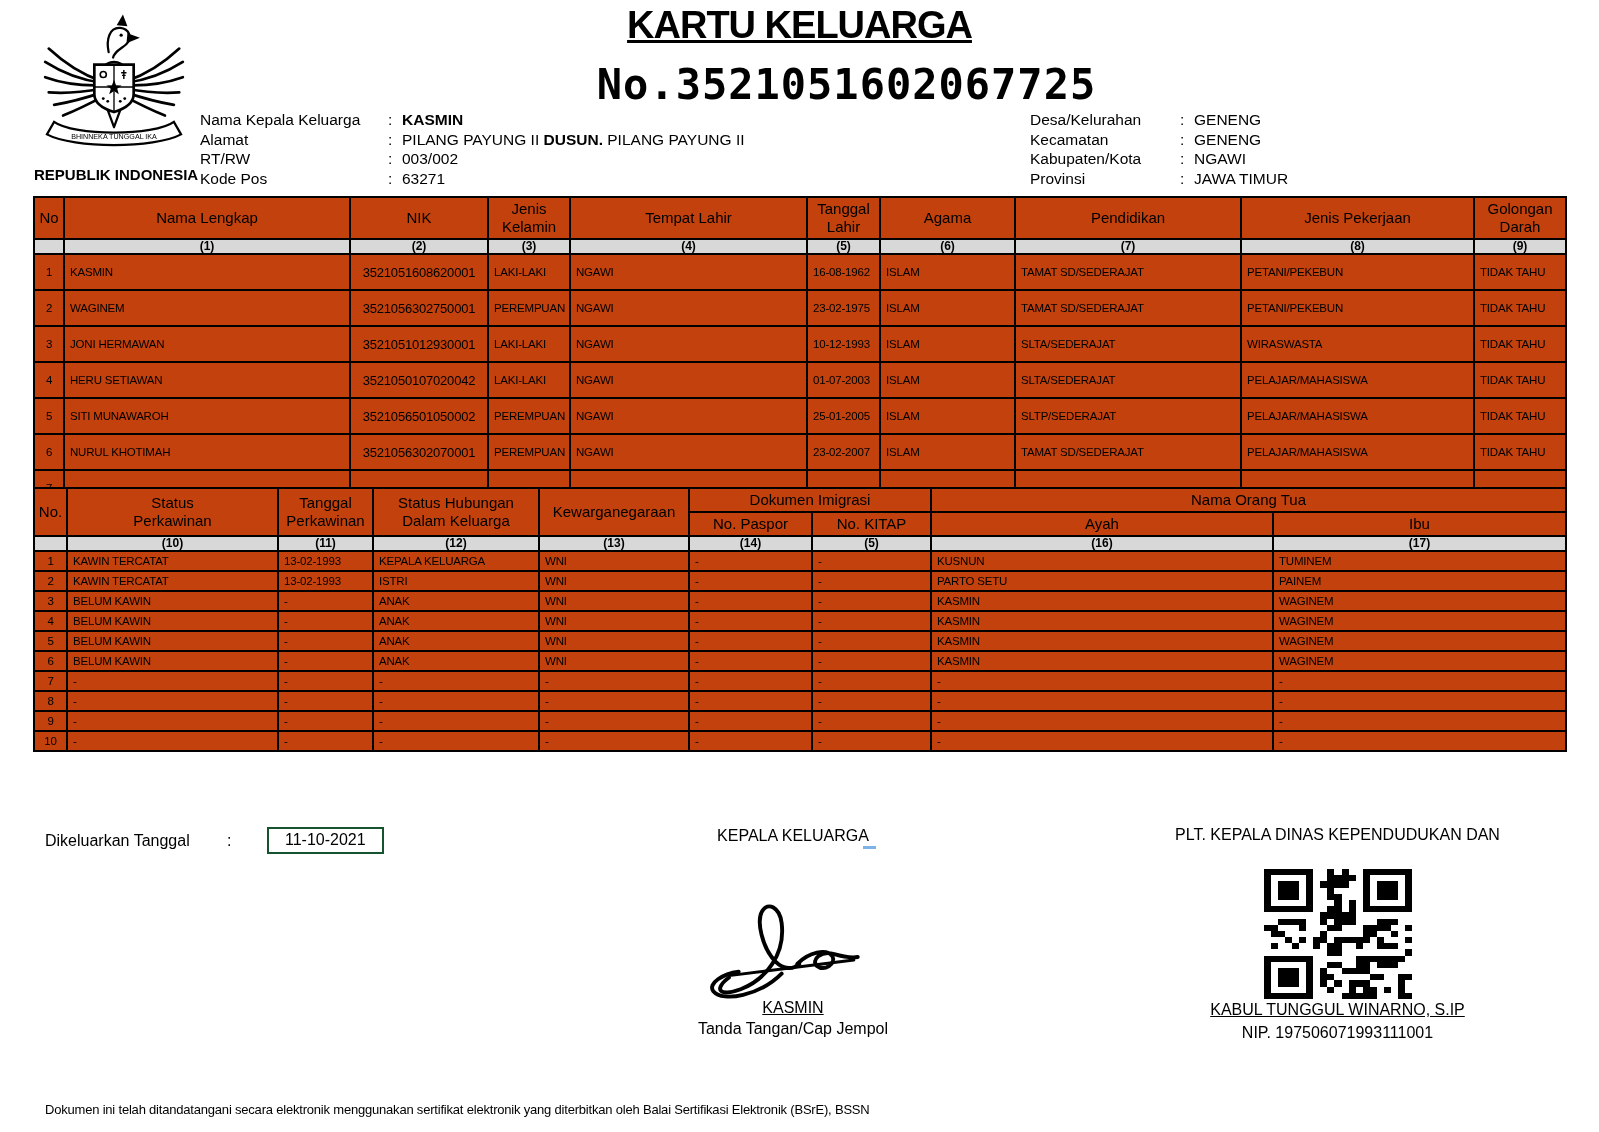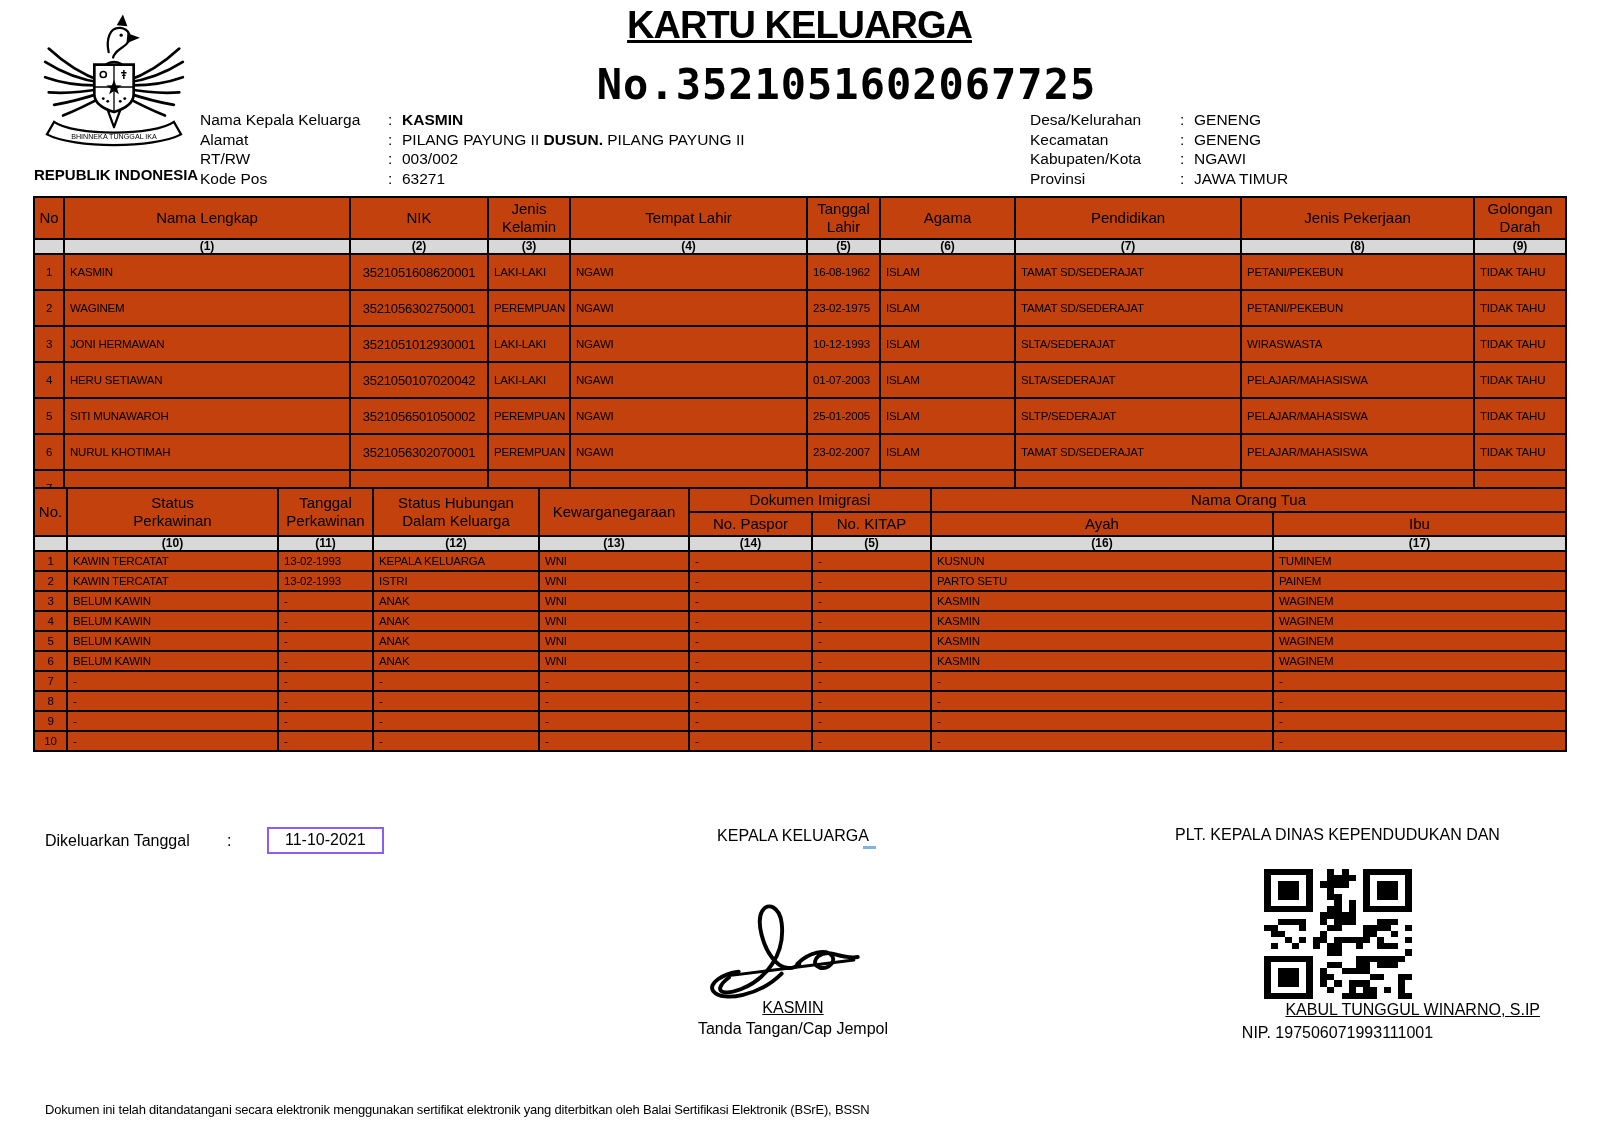--- a/index.html
+++ b/index.html
@@ -36,31 +36,31 @@
   tr.num-row td{background:#d8d8d8;font-weight:bold;font-size:12px;text-align:center;
     height:13px;padding:0;line-height:13px;}
   tbody td{font-size:11.5px;height:18px;padding:0 5px;vertical-align:middle;
     letter-spacing:-0.2px;white-space:nowrap;}
   td.cc{text-align:center;padding:0 2px;}
   td.nikv{text-align:center;font-size:13px;padding:8px 1px;}
   
   .issued{position:absolute;left:45px;top:827px;font-size:16px;display:flex;align-items:center;}
   .issued-label{width:182px;}
   .issued-colon{width:40px;}
-  .date-box{border:2px solid #8b5cf6;padding:2px 16px 3px 16px;font-size:16px;}
+  .date-box{border:2px solid #14532d;padding:2px 16px 3px 16px;font-size:16px;}
   .sig-left-title{position:absolute;left:608px;top:827px;width:370px;text-align:center;font-size:16px;}
   .blue-mark{position:absolute;left:863px;top:846px;width:13px;height:3px;background:#7fb2e5;}
   .signature{position:absolute;left:695px;top:878px;width:185px;height:122px;}
   .sig-left-name{position:absolute;left:608px;top:999px;width:370px;text-align:center;
     font-size:16px;text-decoration:underline;}
   .sig-left-caption{position:absolute;left:608px;top:1020px;width:370px;text-align:center;font-size:16px;}
   .sig-right-title{position:absolute;left:1135px;top:824px;width:405px;text-align:center;
     font-size:16px;line-height:21px;}
   .qr{position:absolute;left:1264px;top:869px;width:148px;height:130px;}
-  .sig-right-name{position:absolute;left:1135px;top:1001px;width:405px;text-align:right;
+  .sig-right-name{position:absolute;left:1135px;top:1001px;width:405px;text-align:center;
     font-size:16px;text-decoration:underline;}
   .sig-right-nip{position:absolute;left:1135px;top:1024px;width:405px;text-align:center;font-size:16px;}
   .disclaimer{position:absolute;left:45px;top:1102px;width:1520px;font-size:13px;letter-spacing:-0.2px;}
   svg .ln{fill:none;stroke:#000;stroke-linecap:round;stroke-linejoin:round;}
 </style>
 </head>
 <body>
 
 <svg class="emblem" viewBox="0 0 170 170">
 

